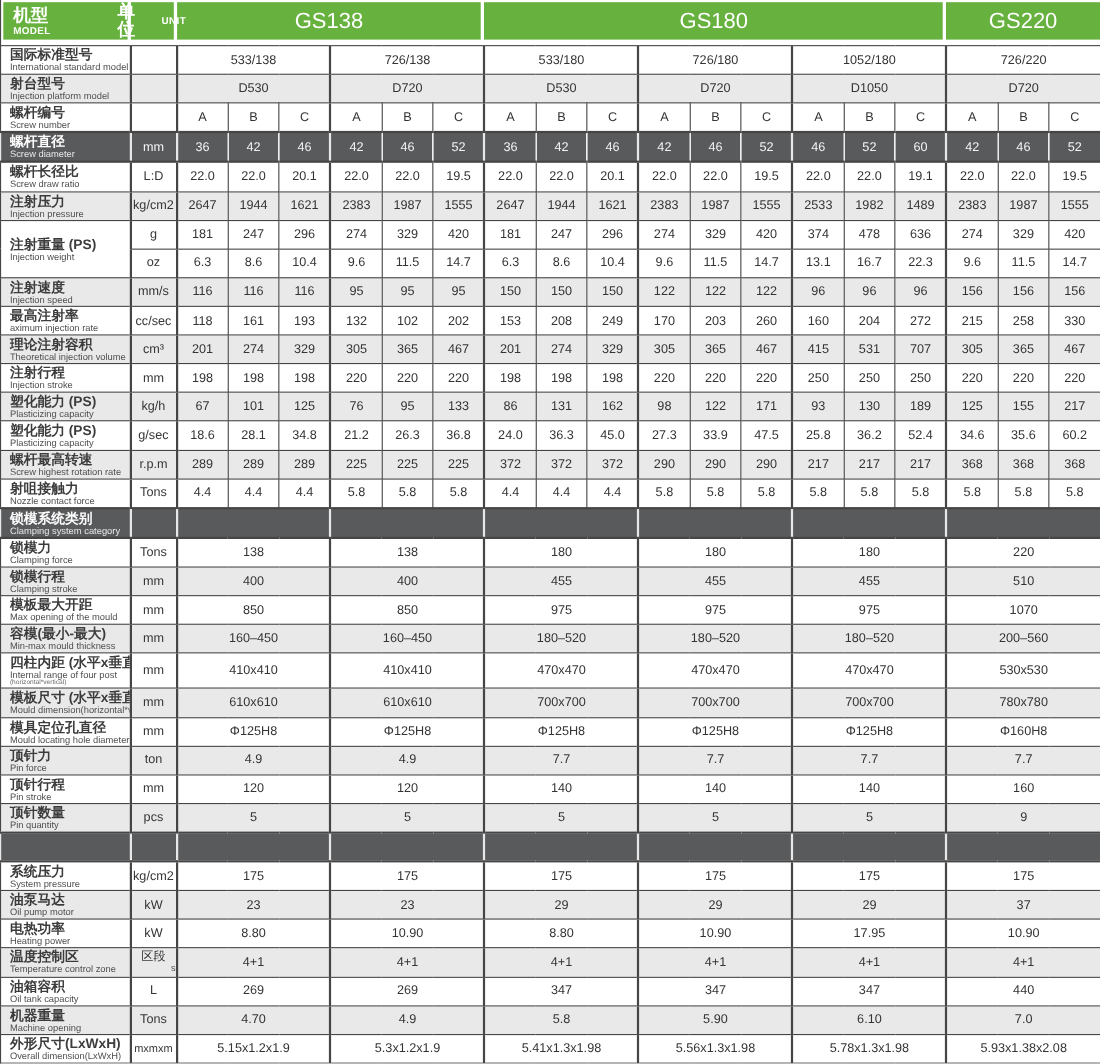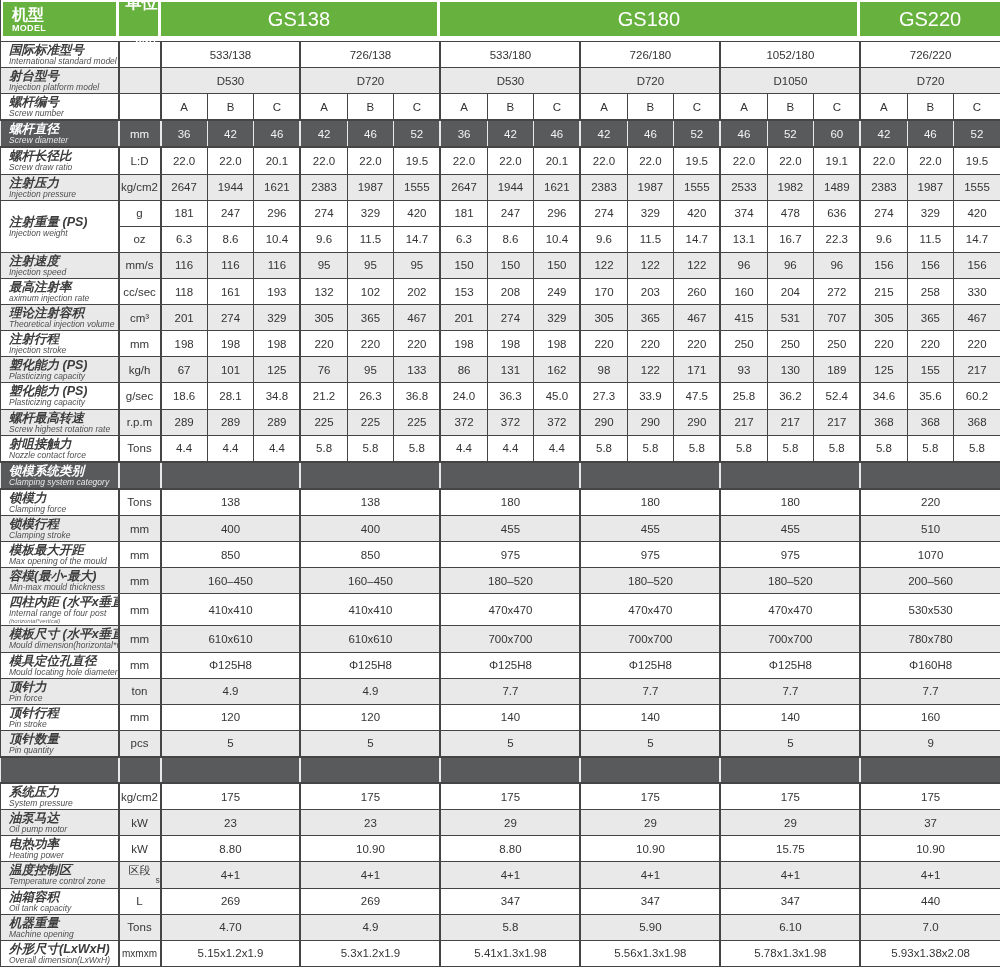--- a/index.html
+++ b/index.html
@@ -7,35 +7,35 @@
   .wrap{width:1000px;height:967px;background:#fff;overflow:hidden;}
   table{width:1000px;height:967px;border-collapse:collapse;table-layout:fixed;
         border-left:1px solid #454545;border-right:1px solid #454545;border-bottom:1px solid #454545;}
   
   thead th{border:none;background:#fff;padding:0;height:41px;vertical-align:top;}
   .green-box{background:#67b23e;color:#fff;height:34px;margin:2px 3px 4px 0;
              display:flex;align-items:center;justify-content:center;}
   .green-box.first{margin-left:2px;}
   .green-box.last{margin-right:0;}
   .green-box.model-title{flex-direction:column;align-items:flex-start;justify-content:center;padding-left:9px;}
-  .green-box.unit-title{flex-direction:column;align-items:flex-end;justify-content:center;gap:24px;}
+  .green-box.unit-title{flex-direction:row;align-items:center;justify-content:center;gap:24px;}
   .gb-zh{font-size:16px;font-weight:bold;line-height:17px;}
   .gb-en{font-size:9px;line-height:10px;letter-spacing:.3px;}
   .gb-model{font-size:20px;line-height:20px;font-weight:500;}
   
   td{border:1px solid #454545;padding:0;text-align:center;vertical-align:middle;
      font-size:11.5px;overflow:hidden;white-space:nowrap;}
   tbody tr{height:26px;}
   tr.banner{height:26px;}
   .shade-white td{background:#ffffff;}
   .shade-gray td{background:#e9e9e9;}
   .shade-dark td, tr.banner td{background:#595a5c;color:#f4f4f4;
      border-left-color:#e8e8e8;border-right-color:#e8e8e8;
      border-top-width:2px;border-bottom-width:2px;}
-  td.label{ text-align:left;padding:1px 2px 1px 8px;font-style:italic;}
+  td.label{ text-align:left;padding:1px 2px 1px 8px;}
   td.label .zh{font-size:12.5px;font-weight:bold;color:#3c3c3c;line-height:14px;}
   td.label .en{font-size:8.5px;color:#4f4f4f;line-height:9px;}
   td.label .sub{font-size:6px;color:#6a6a6a;line-height:6px;}
   .shade-dark td.label .zh, tr.banner td.label .zh{color:#fff;}
   .shade-dark td.label .en, tr.banner td.label .en{color:#e8e8e8;}
   td.unit{border-left-width:2px;font-size:11.5px;}
   td.unit .u-zh{font-size:11px;line-height:12px;}
   td.unit .u-en{font-size:8.5px;line-height:9px;color:#4f4f4f;padding-left:36px;}
   td.unit .u-small{font-size:10px;}
   td.gstart{border-left-width:2px;}
@@ -656,21 +656,21 @@
         <tr class="shade-white">
           <td class="label">
             <div class="zh">电热功率</div>
             <div class="en">Heating power</div>
           </td>
           <td class="unit"><span>kW</span></td>
           <td class="val gstart" colspan="3">8.80</td>
           <td class="val gstart" colspan="3">10.90</td>
           <td class="val gstart" colspan="3">8.80</td>
           <td class="val gstart" colspan="3">10.90</td>
-          <td class="val gstart" colspan="3">15.75</td>
+          <td class="val gstart" colspan="3">17.95</td>
           <td class="val gstart" colspan="3">10.90</td>
         </tr>
         <tr class="shade-gray">
           <td class="label">
             <div class="zh">温度控制区</div>
             <div class="en">Temperature control zone</div>
           </td>
           <td class="unit">
             <div class="u-zh">区段</div>
             <div class="u-en">section</div>

